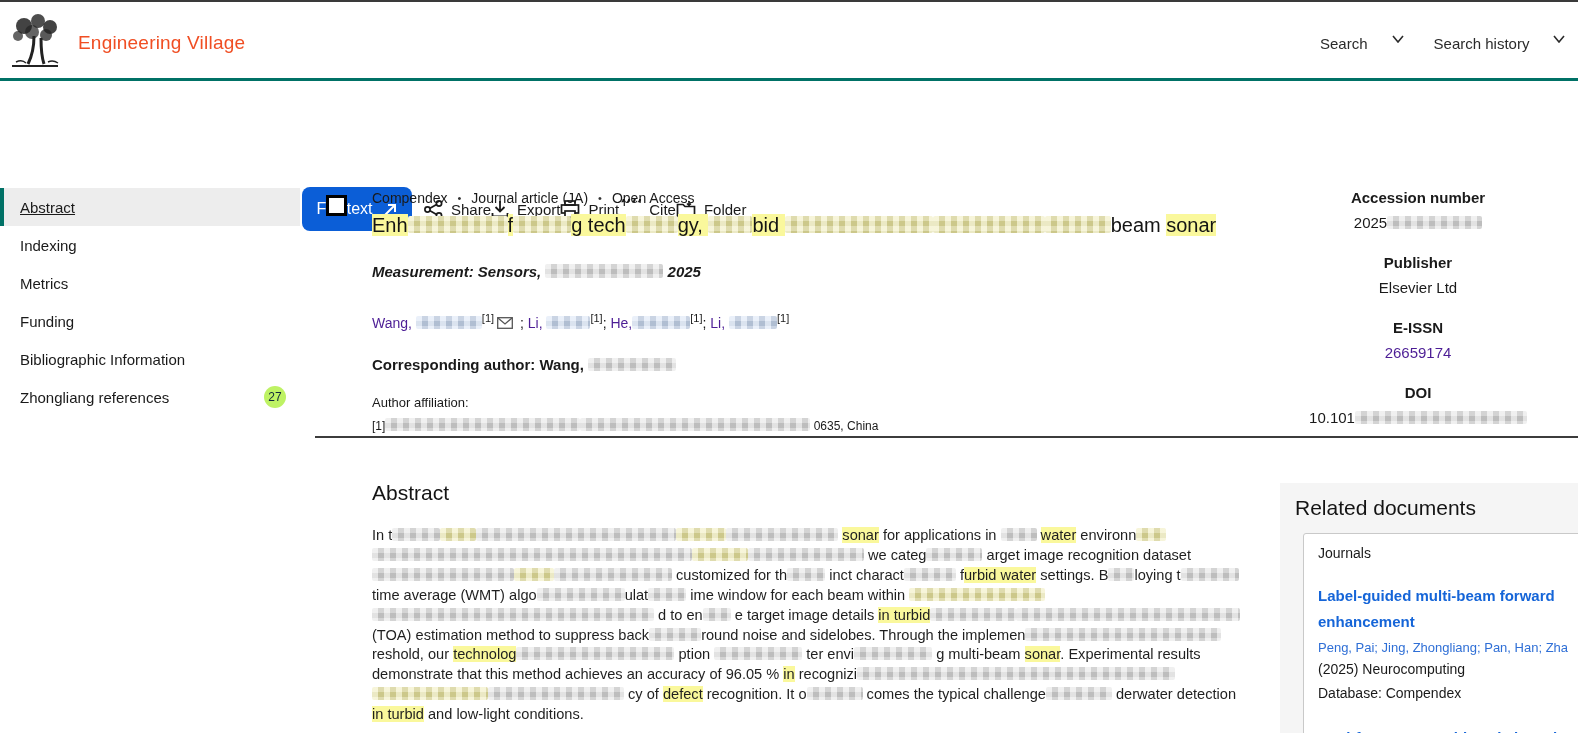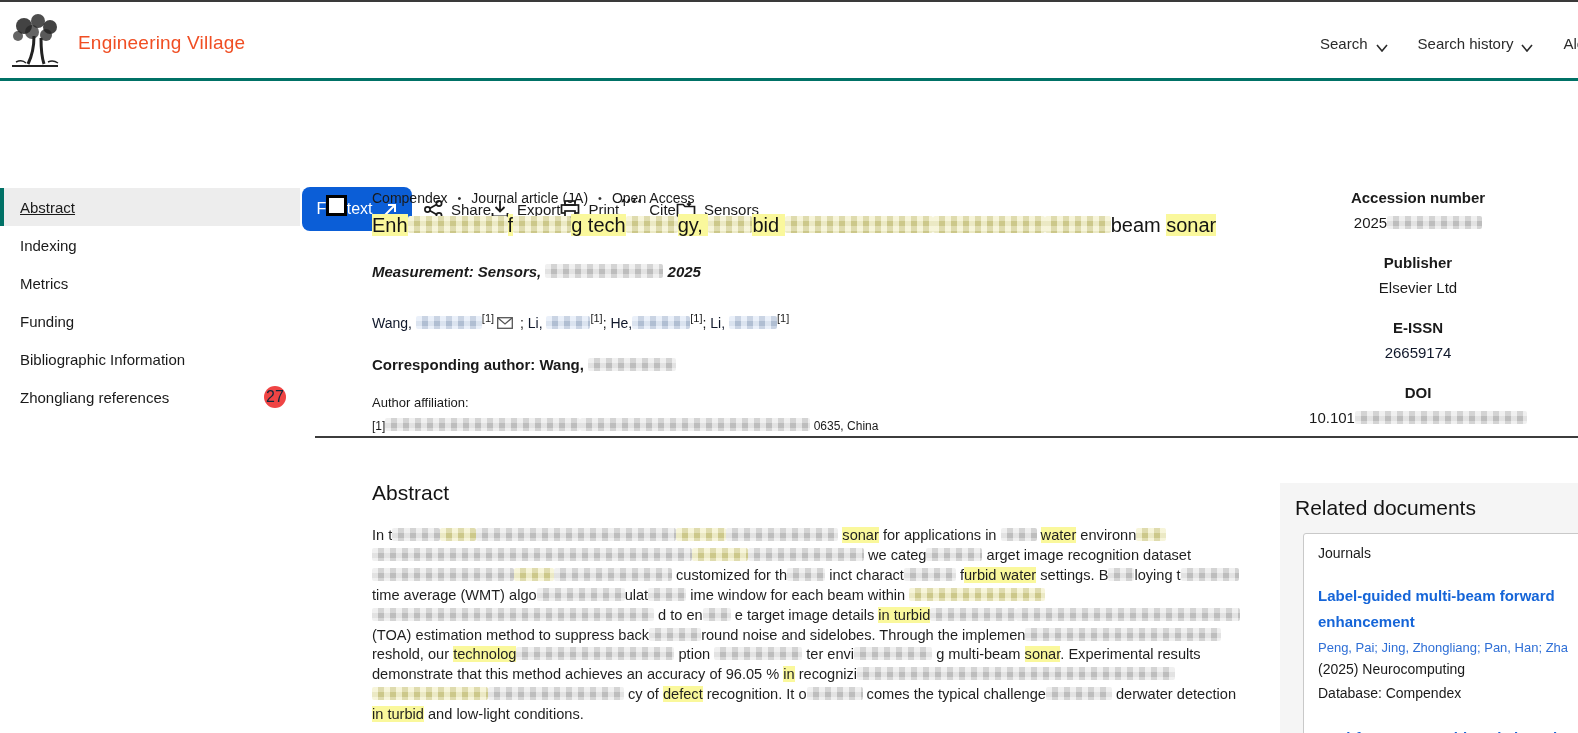--- a/index.html
+++ b/index.html
@@ -8,38 +8,38 @@
     background:#fff;color:#1a1a1a;
     font-family:"Liberation Sans","DejaVu Sans",sans-serif;
     -webkit-font-smoothing:antialiased;
   }
   .top-line{position:absolute;left:0;top:0;width:100%;height:2px;background:#3a3a3a;}
   
   .header{position:absolute;left:0;top:2px;width:100%;height:76px;background:#fff;border-bottom:3px solid #007166;}
   .logo{position:absolute;left:8px;top:10px;width:54px;height:58px;}
   .brand{position:absolute;left:78px;top:30px;font-size:19px;color:#f04e23;letter-spacing:.2px;}
   .topnav{position:absolute;left:1320px;top:33px;display:flex;gap:30px;font-size:15px;color:#2b2b2b;white-space:nowrap;}
-  .topnav .nav-item{display:flex;align-items:flex-end;gap:8px;cursor:pointer;}
+  .topnav .nav-item{display:flex;align-items:flex-start;gap:24px;cursor:pointer;}
   .chev{width:12px;height:8px;}
   
   .toolbar{position:absolute;left:0;top:81px;width:100%;height:97px;background:#fff;}
   .back{position:absolute;left:6px;top:118px;display:flex;align-items:center;gap:10px;font-size:15px;color:#1a1a1a;cursor:pointer;}
   .fulltext{position:absolute;left:302px;top:106px;width:110px;height:44px;background:#0b5ed7;border:none;border-radius:8px;
     color:#fff;font-size:16px;font-family:inherit;display:flex;align-items:center;justify-content:center;gap:10px;cursor:pointer;}
   .actions{position:absolute;left:424px;top:106px;height:44px;display:flex;align-items:center;}
   .action{display:flex;align-items:center;gap:8px;font-size:15px;color:#1a1a1a;cursor:pointer;white-space:nowrap;}
   .action svg{display:block;}
   .quote-glyph{font-size:26px;font-weight:700;line-height:10px;letter-spacing:-2px;height:20px;overflow:hidden;}
   
   .sidebar{position:absolute;left:0;top:188px;width:300px;}
   .side-item{position:relative;height:38px;display:flex;align-items:center;padding-left:20px;font-size:15px;color:#1a1a1a;cursor:pointer;box-sizing:border-box;}
   .side-item.active{background:#ededed;border-left:4px solid #007166;padding-left:16px;}
   .side-item.active .side-label{text-decoration:underline;}
-  .badge{position:absolute;right:14px;top:8px;width:22px;height:22px;border-radius:50%;background:#ef4444;color:#10283c;
-    font-size:16px;display:flex;align-items:center;justify-content:center;}
+  .badge{position:absolute;right:14px;top:8px;width:22px;height:22px;border-radius:50%;background:#bef264;color:#10283c;
+    font-size:12px;display:flex;align-items:center;justify-content:center;}
   
   .checkbox{position:absolute;left:326px;top:195px;width:21px;height:21px;border:3px solid #000;background:#fff;cursor:pointer;box-sizing:border-box;}
   .rec{position:absolute;left:372px;top:190px;width:880px;}
   .meta-line{font-size:14px;color:#1a1a1a;display:flex;gap:10px;align-items:center;}
   .meta-dot{font-size:11px;color:#333;}
   .title{margin-top:6px;font-size:20px;line-height:27px;color:#141414;}
   .src-line{margin-top:24px;font-size:15px;font-weight:700;font-style:italic;}
   .authors{margin-top:32px;font-size:14px;color:#1a1a1a;}
   .corr{margin-top:24px;font-size:15px;font-weight:700;}
   .affil-label{margin-top:22px;font-size:13px;font-weight:400;}
@@ -58,21 +58,21 @@
   .rel-head{font-size:21px;color:#141414;}
   .rel-card{margin-top:13px;margin-left:8px;width:372px;background:#fff;border:1px solid #c9c9c9;border-radius:3px;box-sizing:border-box;padding:11px 14px 14px 14px;}
   .rel-group{font-size:14px;color:#1a1a1a;}
   .rel-item{margin-top:22px;}
   .rel-title{width:268px;font-size:15px;font-weight:700;color:#1565d8;line-height:26px;cursor:pointer;}
   .rel-authors{margin-top:5px;font-size:13px;color:#2f6fd6;white-space:nowrap;}
   .rel-meta{margin-top:4px;font-size:14px;line-height:20px;color:#1a1a1a;}
   .ital{}
   .bold{font-weight:700;}
   
-  .lnk{color:#0f172a;cursor:pointer;}
+  .lnk{color:#4c1d95;cursor:pointer;}
   .hl{background:#faf89c;}
   sup.supref{font-size:11px;color:#1a1a1a;}
   .env-icon{display:inline-block;margin:0 3px;vertical-align:-1px;}
   .rd{display:inline-block;height:13px;border-radius:2px;vertical-align:-1px;
       background-color:#d8d8d8;
       background-image:
         repeating-linear-gradient(90deg, rgba(255,255,255,.45) 0 6px, rgba(0,0,0,.07) 6px 12px),
         repeating-linear-gradient(180deg, rgba(255,255,255,.30) 0 5px, rgba(0,0,0,.06) 5px 10px);
       filter:blur(.6px);}
   .rd-hl{background-color:#e9e49e;}
@@ -159,21 +159,21 @@
     </div>
     <div class="action">
       <span class="quote-glyph">””</span>
       <span>Cite</span>
     </div>
     <div class="action">
       <svg width="20" height="18" viewBox="0 0 20 18">
         <path d="M1.5 16.5 L1.5 4.5 L7 4.5 L9 6.5 L18.5 6.5 L18.5 16.5 Z" fill="none" stroke="#1a1a1a" stroke-width="1.7"></path>
         <path d="M13 1 L13 5 M11 3.5 L13 5.5 L15 3.5" fill="none" stroke="#1a1a1a" stroke-width="1.5"></path>
       </svg>
-      <span>Sensors</span>
+      <span>Folder</span>
     </div>
   </div>
 </div>
 
 <nav class="sidebar">
   <div class="side-item active">
     <span class="side-label">Abstract</span>
   </div>
   <div class="side-item">
     <span class="side-label">Indexing</span>

